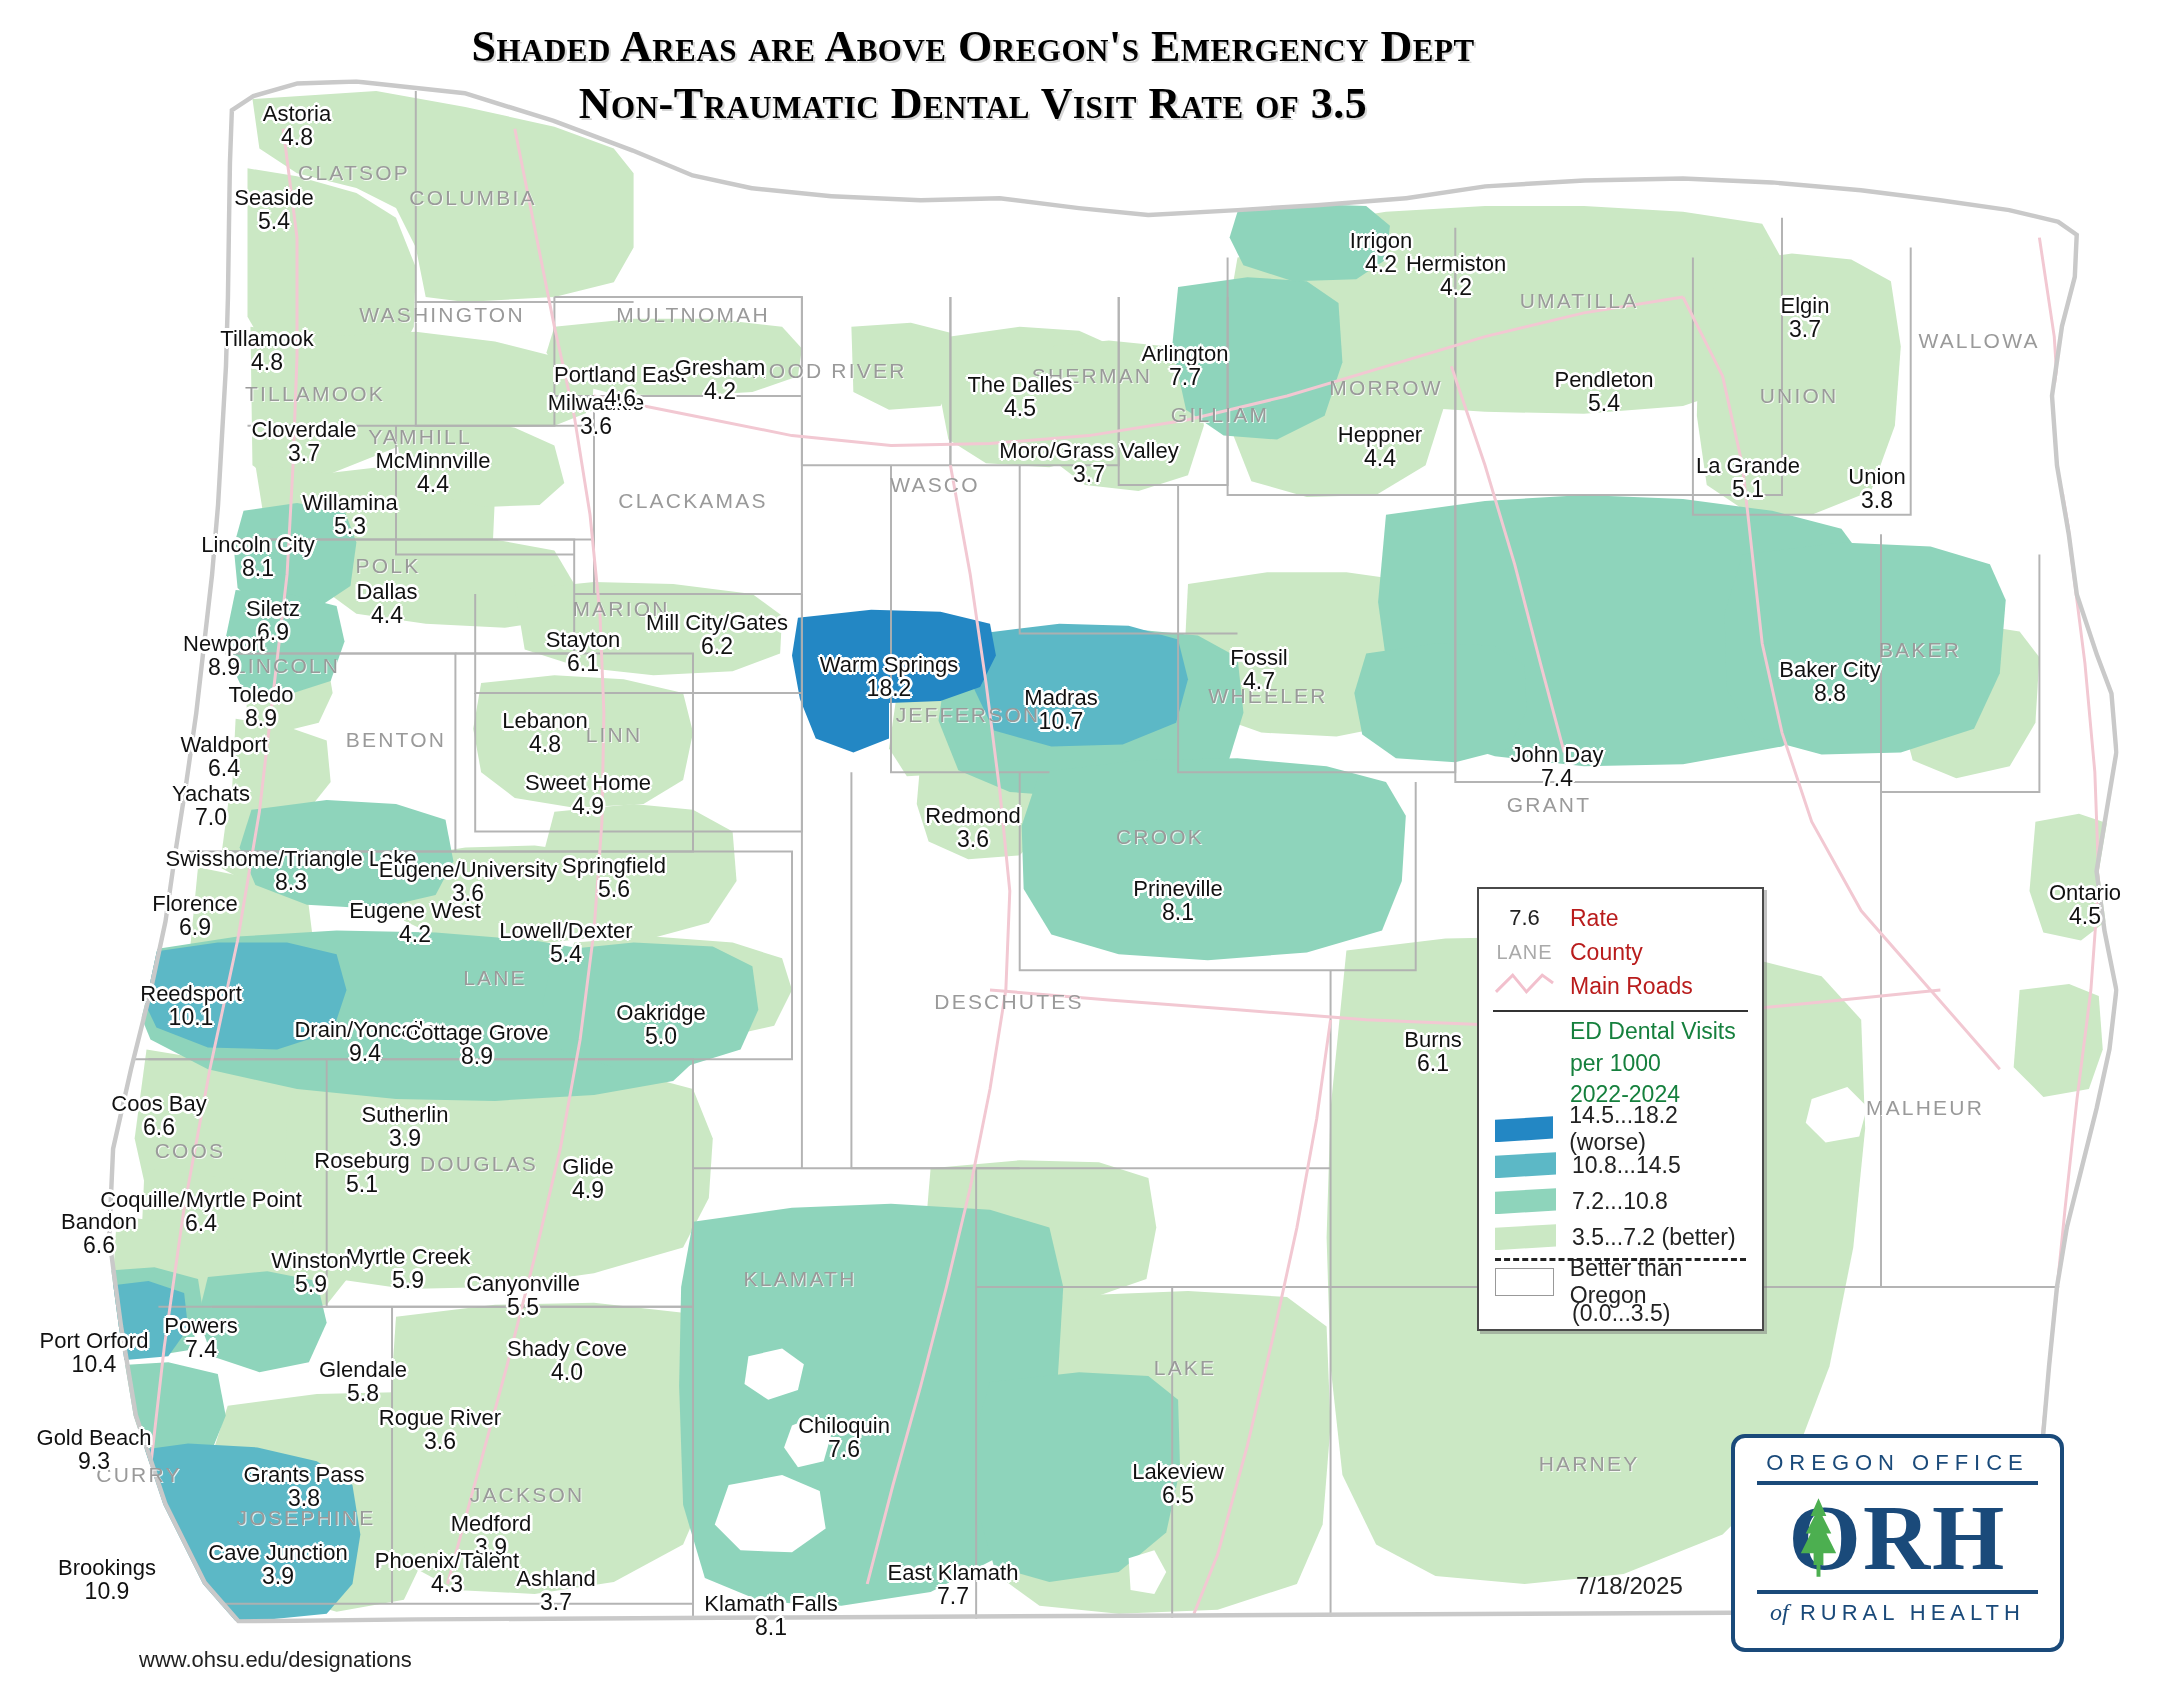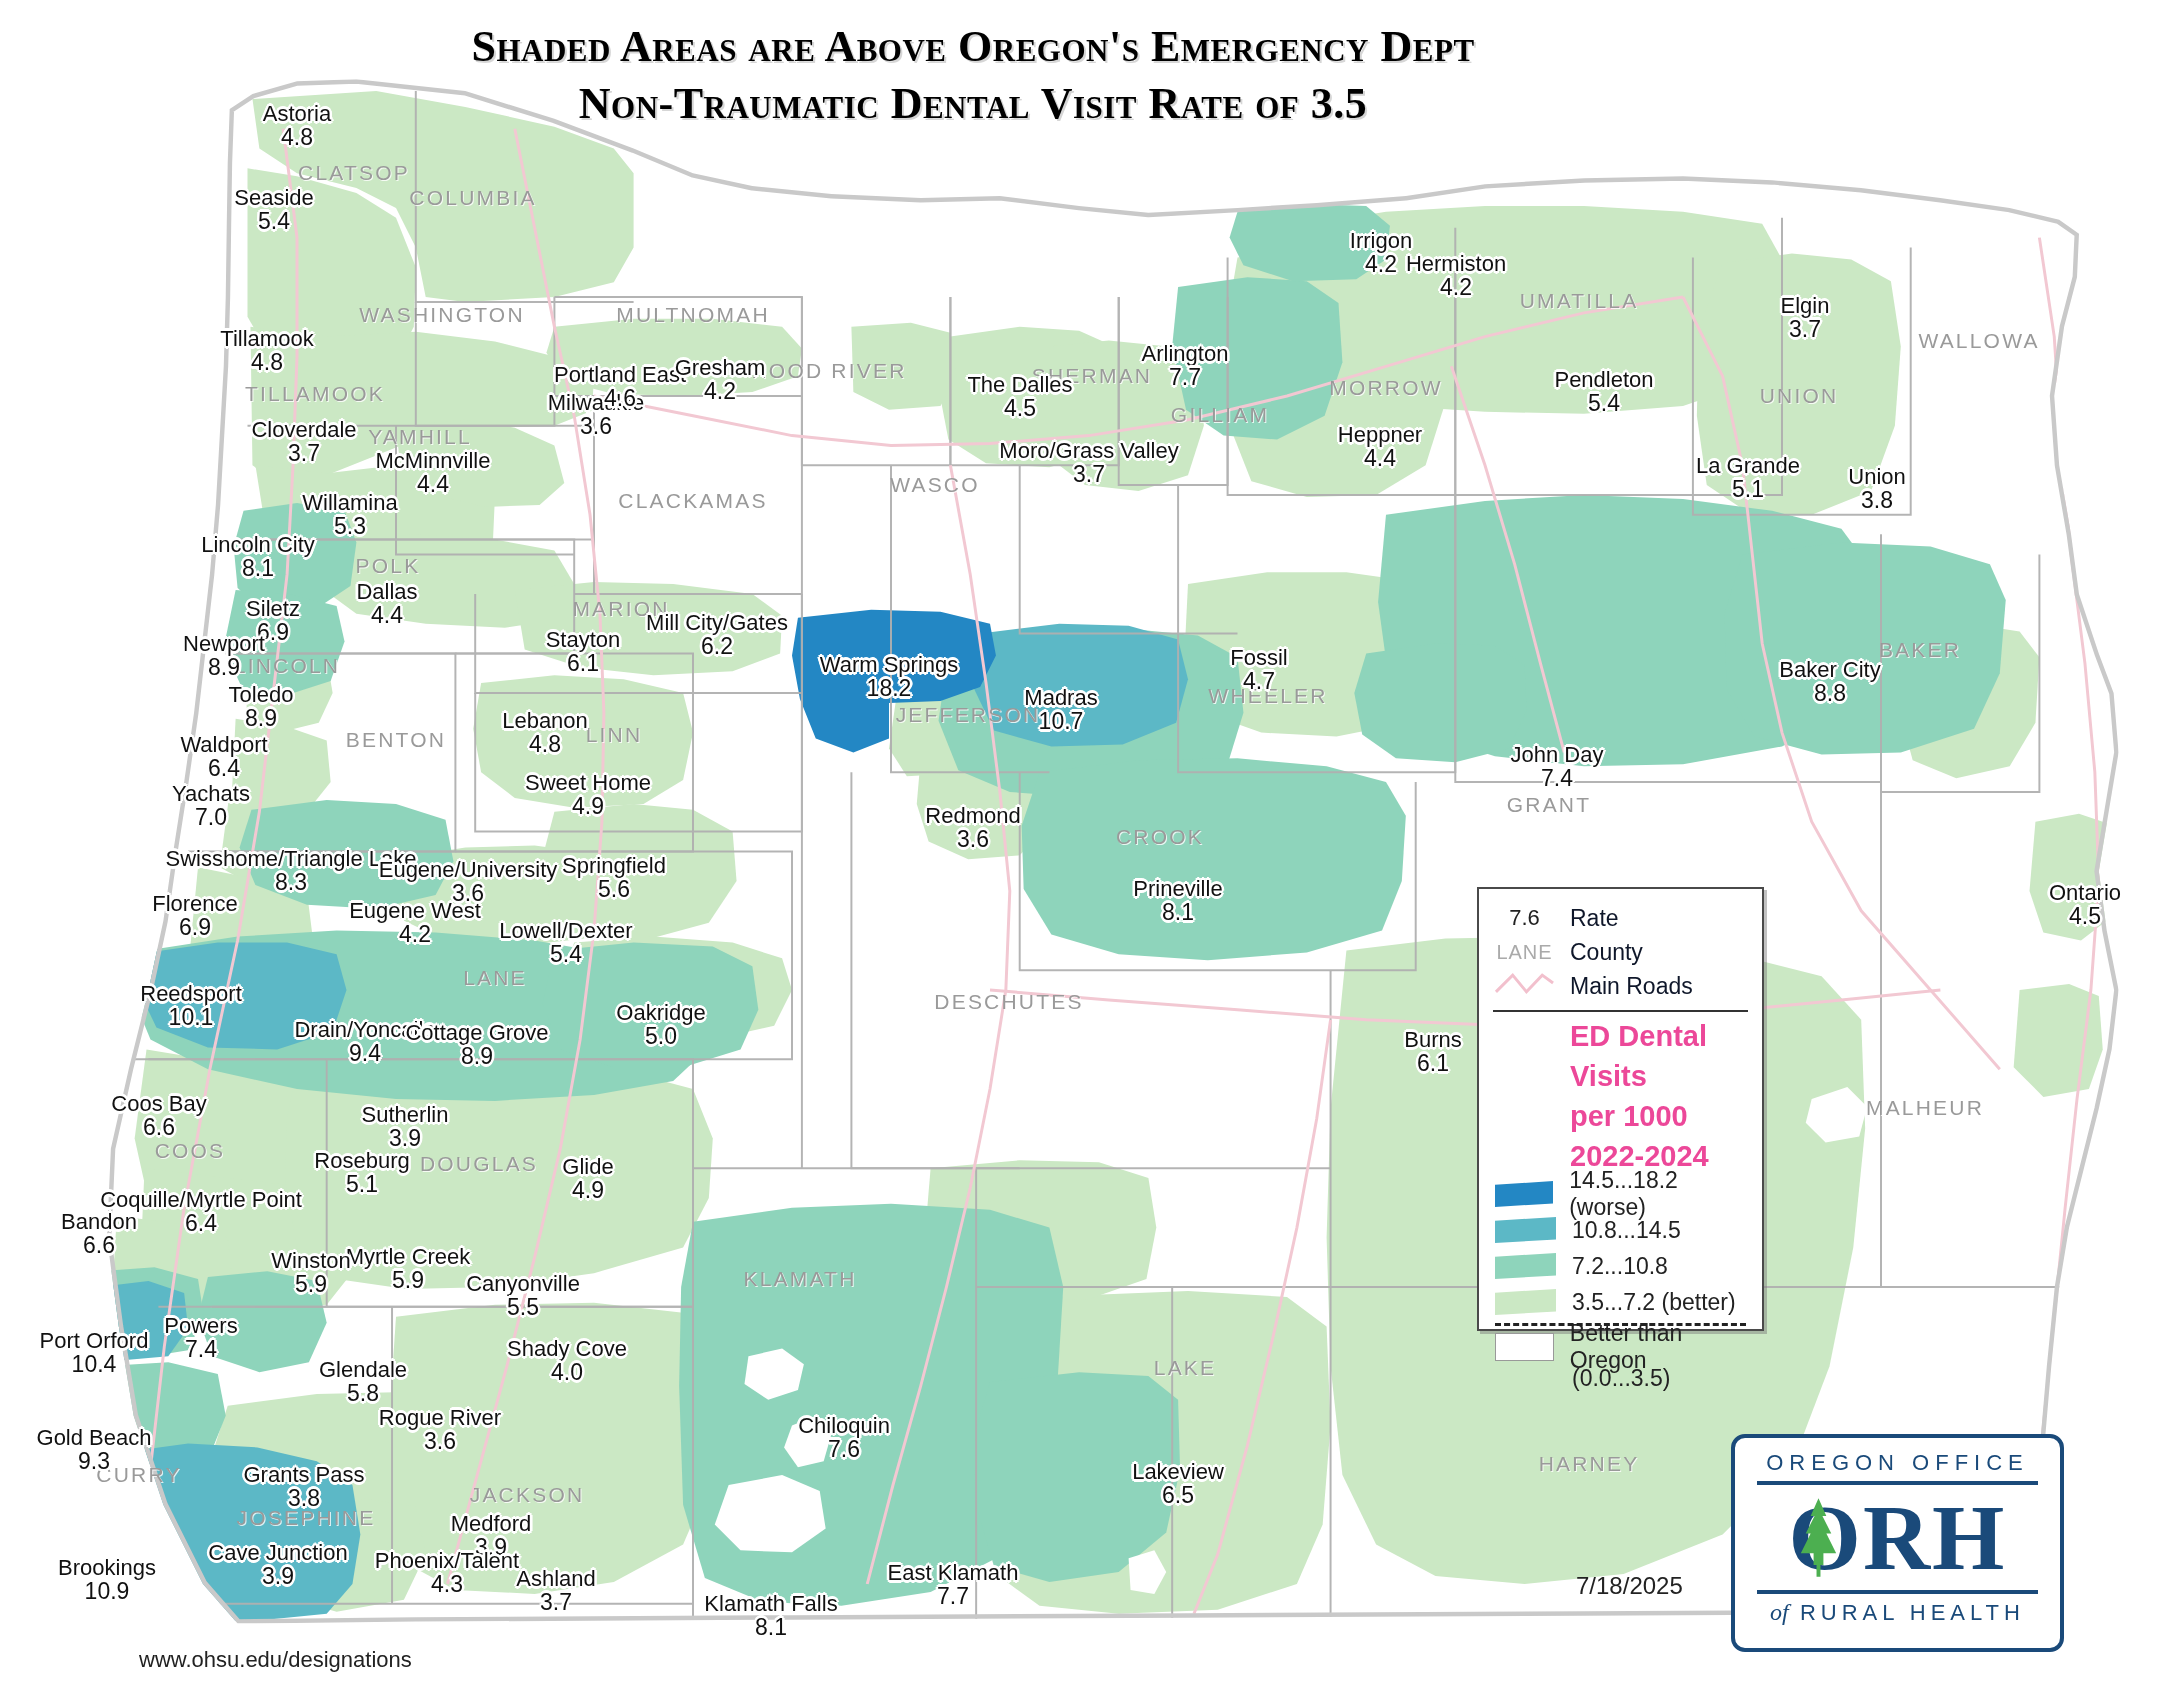--- a/index.html
+++ b/index.html
@@ -37,23 +37,23 @@
       text-shadow:1px 1px 0 rgba(255,255,255,.8);}
 
   
   #legend{position:absolute;left:1477px;top:887px;width:287px;height:444px;
       background:#ffffff;border:2px solid #4a4a4a;
       box-shadow:3px 3px 0 rgba(120,120,120,.45);box-sizing:border-box;
       padding:12px 10px 0 10px;}
   .lg-row{display:flex;align-items:center;height:34px;}
   .lg-key{width:71px;text-align:center;font-size:22px;color:#222;}
   .lg-key.cty{color:#aaa;font-size:20px;letter-spacing:1px;}
-  .lg-lab{font-size:23px;color:#0f172a;padding-left:10px;text-align:center;}
+  .lg-lab{font-size:23px;color:#b91c1c;padding-left:10px;text-align:center;}
   .lg-hr{border:0;border-top:2px solid #333;margin:7px 4px 4px 4px;}
-  .lg-head{font-size:29px;font-weight:bold;color:#ec4899;padding-left:81px;
+  .lg-head{font-size:23px;font-weight:normal;color:#15803d;padding-left:81px;
       line-height:1.38;}
   .sw-row{display:flex;align-items:center;height:36px;}
   .sw{width:61px;height:26px;margin-left:6px;}
   .sw-lab{font-size:23px;color:#222;padding-left:16px;}
   .lg-dash{margin:3px 6px 3px 6px;border:0;border-top:3px dashed #222;}
   .sw-open{width:61px;height:26px;margin-left:6px;border:1.5px solid #999;background:#fff;}
   .lg-sub{font-size:23px;color:#222;padding-left:83px;}
 
   
   #orh-logo{position:absolute;left:1731px;top:1434px;width:333px;height:218px;

